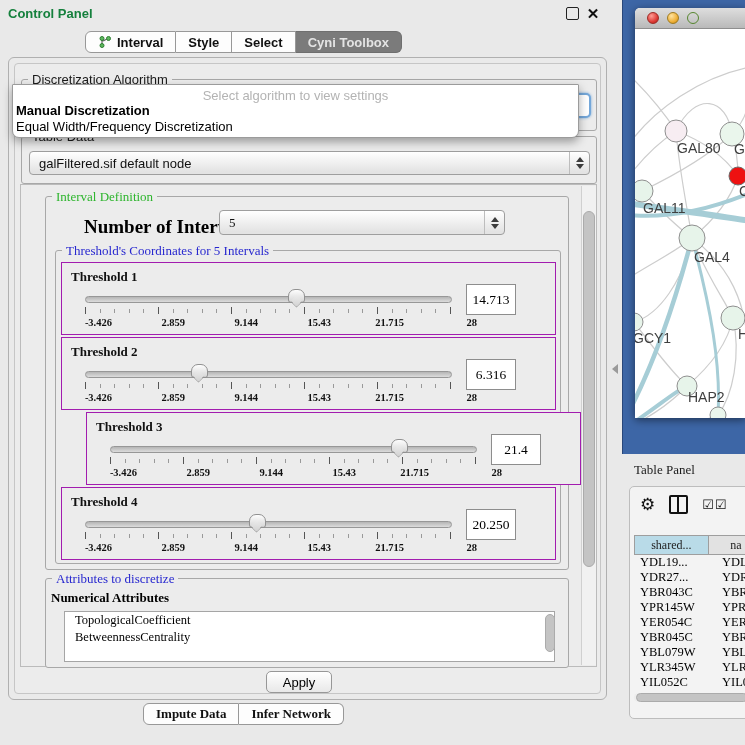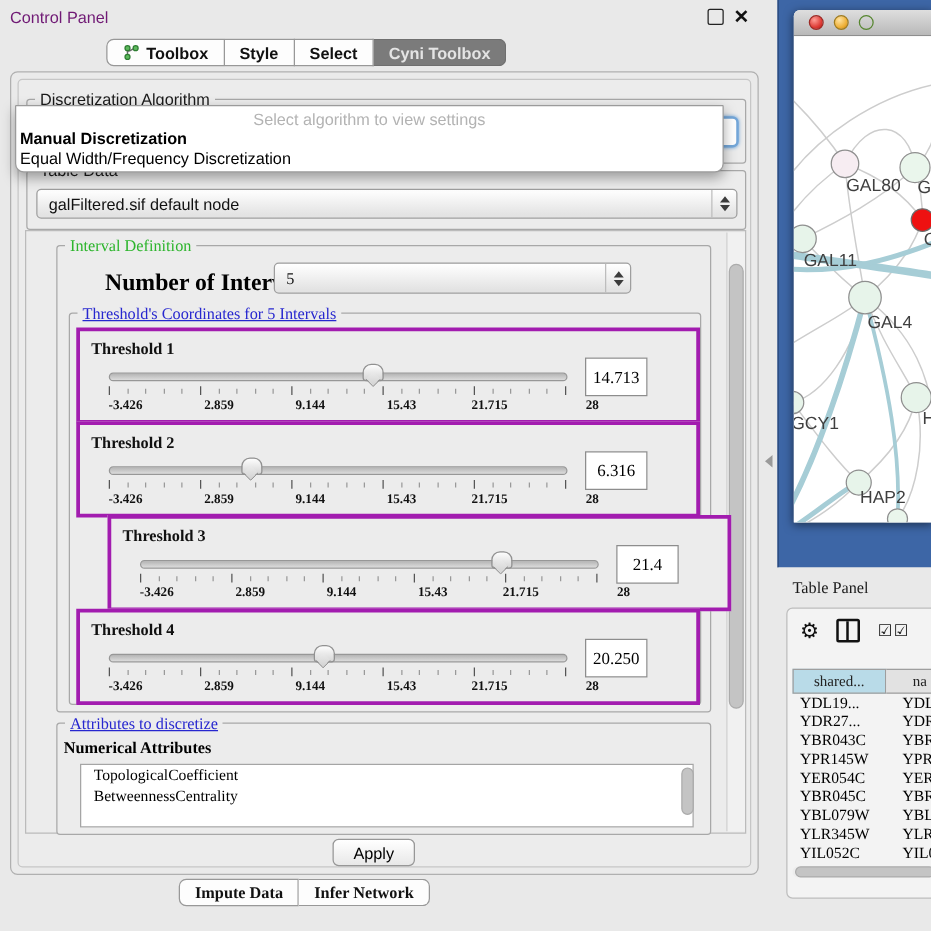--- a/index.html
+++ b/index.html
@@ -1,40 +1,40 @@
 <!DOCTYPE html>
 <html><head>
 <meta charset="utf-8">
 <style>
   html,body{margin:0;padding:0;background:#d8d8d8;}
   #screen{position:relative;width:745px;height:745px;background:#e9e9e9;overflow:hidden;
           font-family:"Liberation Sans",sans-serif;color:#1a1a1a;}
   .abs{position:absolute;}
 
   
-  .titlebar-text{left:8px;top:6px;font-size:13px;color:#701a75;}
+  .titlebar-text{left:8px;top:6px;font-size:13px;color:#15803d;font-weight:bold;}
   .winbtn{top:7px;width:14px;height:14px;font-size:13px;line-height:14px;text-align:center;color:#111;}
   .float-btn{left:566px;font-size:12px;border:1.5px solid #222;width:11px;height:11px;border-radius:2px;}
   .close-btn{left:586px;font-weight:bold;font-size:15px;}
 
   
   .tabgroup{display:flex;height:22px;}
   .tab{display:flex;align-items:center;gap:5px;padding:0 12px;background:#fdfdfd;border:1px solid #989898;
        border-left-width:0;font-size:13px;font-weight:600;color:#111;white-space:nowrap;}
   .tab:first-child{border-left-width:1px;border-radius:6px 0 0 6px;}
   .tab:last-child{border-radius:0 6px 6px 0;}
   .tab.sel{background:#7b7b7b;color:#e4e4e4;border-color:#6f6f6f;}
 
   
   .panel-outer{left:8px;top:57px;width:597px;height:641px;background:#eaeaea;border:1px solid #b0b0b0;border-radius:6px;}
   .panel-inner{left:14px;top:63px;width:585px;height:629px;background:#ececec;border:1px solid #c6c6c6;border-radius:4px;}
   .group{border:1px solid #a8a8a8;border-radius:3px;background:#ececec;}
   .group-label{position:absolute;top:-8px;left:6px;background:#ececec;padding:0 4px;font-size:13px;}
   .lbl-green{color:#2db52d;}
-  .lbl-blue{color:#2727cf;text-decoration:underline;}
+  .lbl-blue{color:#2727cf;}
   .lbl-dark{color:#1a1a1a;}
 
   
   .combo{background:linear-gradient(#ffffff,#e3e3e3 90%);border:1px solid #9e9e9e;border-radius:4px;
          font-size:13px;color:#111;display:flex;align-items:center;padding-left:9px;box-sizing:border-box;}
   .stepper{position:absolute;right:0;top:0;bottom:0;width:19px;border-left:1px solid #bdbdbd;
            display:flex;flex-direction:column;align-items:center;justify-content:center;gap:2px;}
   .tri-up{width:0;height:0;border-left:4px solid transparent;border-right:4px solid transparent;border-bottom:5px solid #3c3c3c;}
   .tri-dn{width:0;height:0;border-left:4px solid transparent;border-right:4px solid transparent;border-top:5px solid #3c3c3c;}
 
@@ -50,21 +50,21 @@
   .popup .opt.b{font-weight:bold;top:18px;}
   .popup .opt.p{top:34px;}
 
   
   .scrollpane{left:20px;top:184px;width:577px;height:483px;border:1px solid #bbbbbb;background:#ececec;box-sizing:border-box;}
   .vscroll-track{left:581px;top:186px;width:14px;height:479px;background:#f1f1f1;border-left:1px solid #d0d0d0;}
   .vscroll-thumb{left:583px;top:211px;width:10px;height:354px;background:#c4c4c4;border:1px solid #ababab;border-radius:6px;}
   .mini-vthumb{position:absolute;background:#c4c4c4;border:1px solid #ababab;border-radius:5px;}
 
   
-  .tpanel{position:absolute;left:61px;width:493px;height:71px;border:3px solid #a21caf;background:#ececec;}
+  .tpanel{position:absolute;left:61px;width:493px;height:71px;border:1px solid #a21caf;background:#ececec;}
   .tpanel .tlabel{position:absolute;left:9px;top:6px;font-size:13px;font-weight:bold;color:#111;}
   .track{position:absolute;left:23px;top:33px;width:365px;height:5px;background:linear-gradient(#b5b5b5,#dcdcdc);
          border:1px solid #979797;border-radius:4px;}
   .thumb{position:absolute;top:26px;width:15px;height:12px;background:linear-gradient(#fdfdfd,#d6d6d6);
          border:1px solid #919191;border-radius:7px 7px 3px 3px;z-index:2;}
   .thumb::after{content:'';position:absolute;left:2.4px;top:6.5px;width:8px;height:8px;
          background:linear-gradient(135deg,#ececec,#d2d2d2);border:solid #919191;border-width:0 1px 1px 0;
          transform:rotate(45deg);border-radius:1px;}
   .tick{position:absolute;width:1px;background:#7a7a7a;}
   .tick.minor{top:46px;height:4px;background:#999;}
@@ -131,21 +131,21 @@
   <div class="abs tabgroup" style="left:85px;top:31px;" id="top-tabs">
       <div class="tab">
         <span style="display: flex;">
           <svg width="14" height="14" viewBox="0 0 14 14">
             <path d="M4 4 L4 10 M4 6 C7 6 8 4 10 3.5" stroke="#6a6a6a" stroke-width="1.2" fill="none"></path>
             <circle cx="4" cy="3.5" r="2" fill="#5cb85c" stroke="#2e7d32"></circle>
             <circle cx="4" cy="10.5" r="2" fill="#5cb85c" stroke="#2e7d32"></circle>
             <circle cx="10.5" cy="3.5" r="2" fill="#5cb85c" stroke="#2e7d32"></circle>
           </svg>
         </span>
-        <span>Toolbox</span>
+        <span>Interval</span>
       </div>
       <div class="tab">
         <span>Style</span>
       </div>
       <div class="tab">
         <span>Select</span>
       </div>
       <div class="tab sel">
         <span>Cyni Toolbox</span>
       </div>

